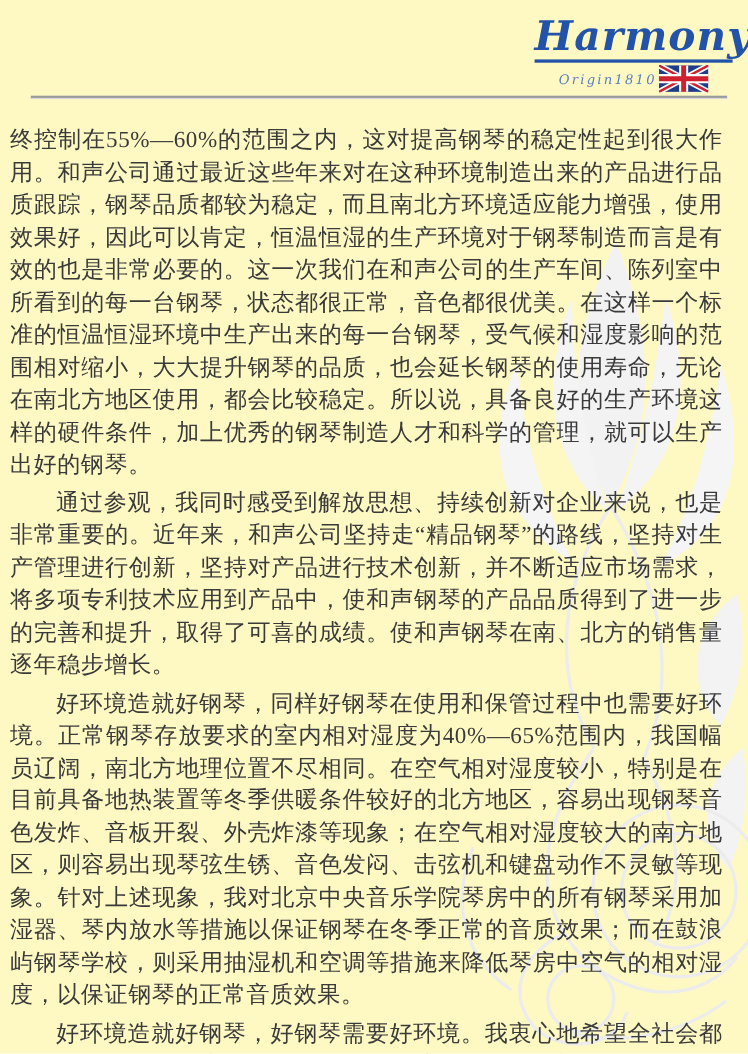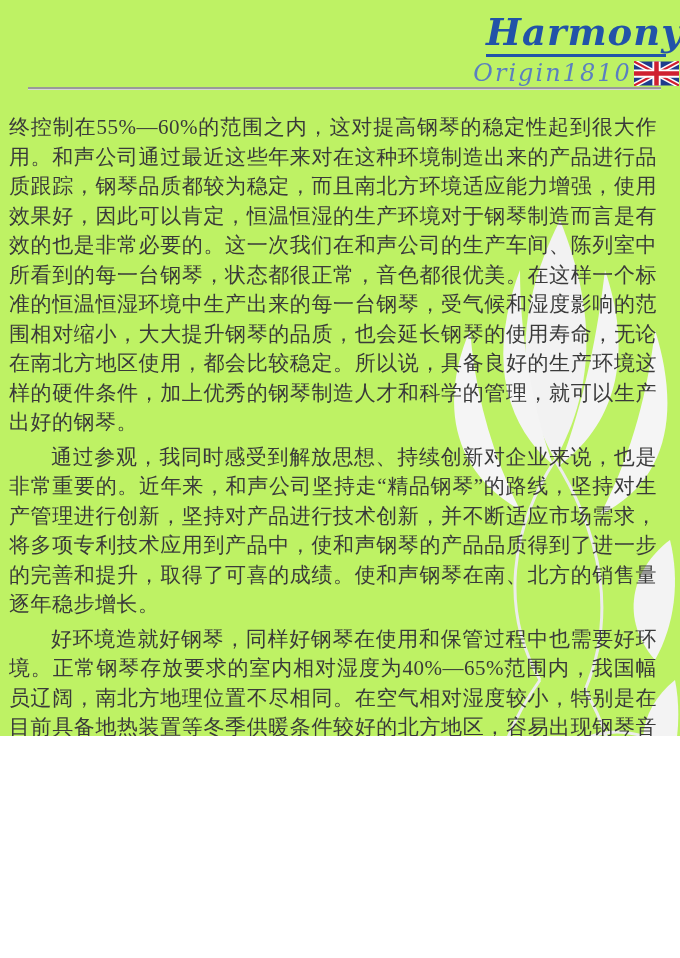--- a/index.html
+++ b/index.html
@@ -3,22 +3,22 @@
 <meta charset="utf-8">
 <style>
   html, body {
     margin: 0;
     padding: 0;
     background: #ffffff;
   }
   .page {
     position: relative;
     width: 680px;
-    height: 736px;
-    background: #bef264;
+    height: 958px;
+    background: #fef9c3;
     overflow: hidden;
     font-family: "Liberation Serif", "DejaVu Serif", serif;
   }
   
   .watermark {
     position: absolute;
     right: 0;
     top: 210px;
     width: 310px;
     height: 748px;
@@ -50,21 +50,21 @@
   .logo-row {
     margin-top: 2px;
     display: flex;
     align-items: center;
     justify-content: center;
     gap: 2px;
   }
   .logo-sub {
     font-family: "DejaVu Serif", serif;
     font-style: italic;
-    font-size: 24px;
+    font-size: 12px;
     letter-spacing: 2px;
     color: #5b7fc0;
     white-space: nowrap;
   }
   .flag {
     width: 45px;
     height: 25px;
     flex: 0 0 auto;
   }
   .rule {

